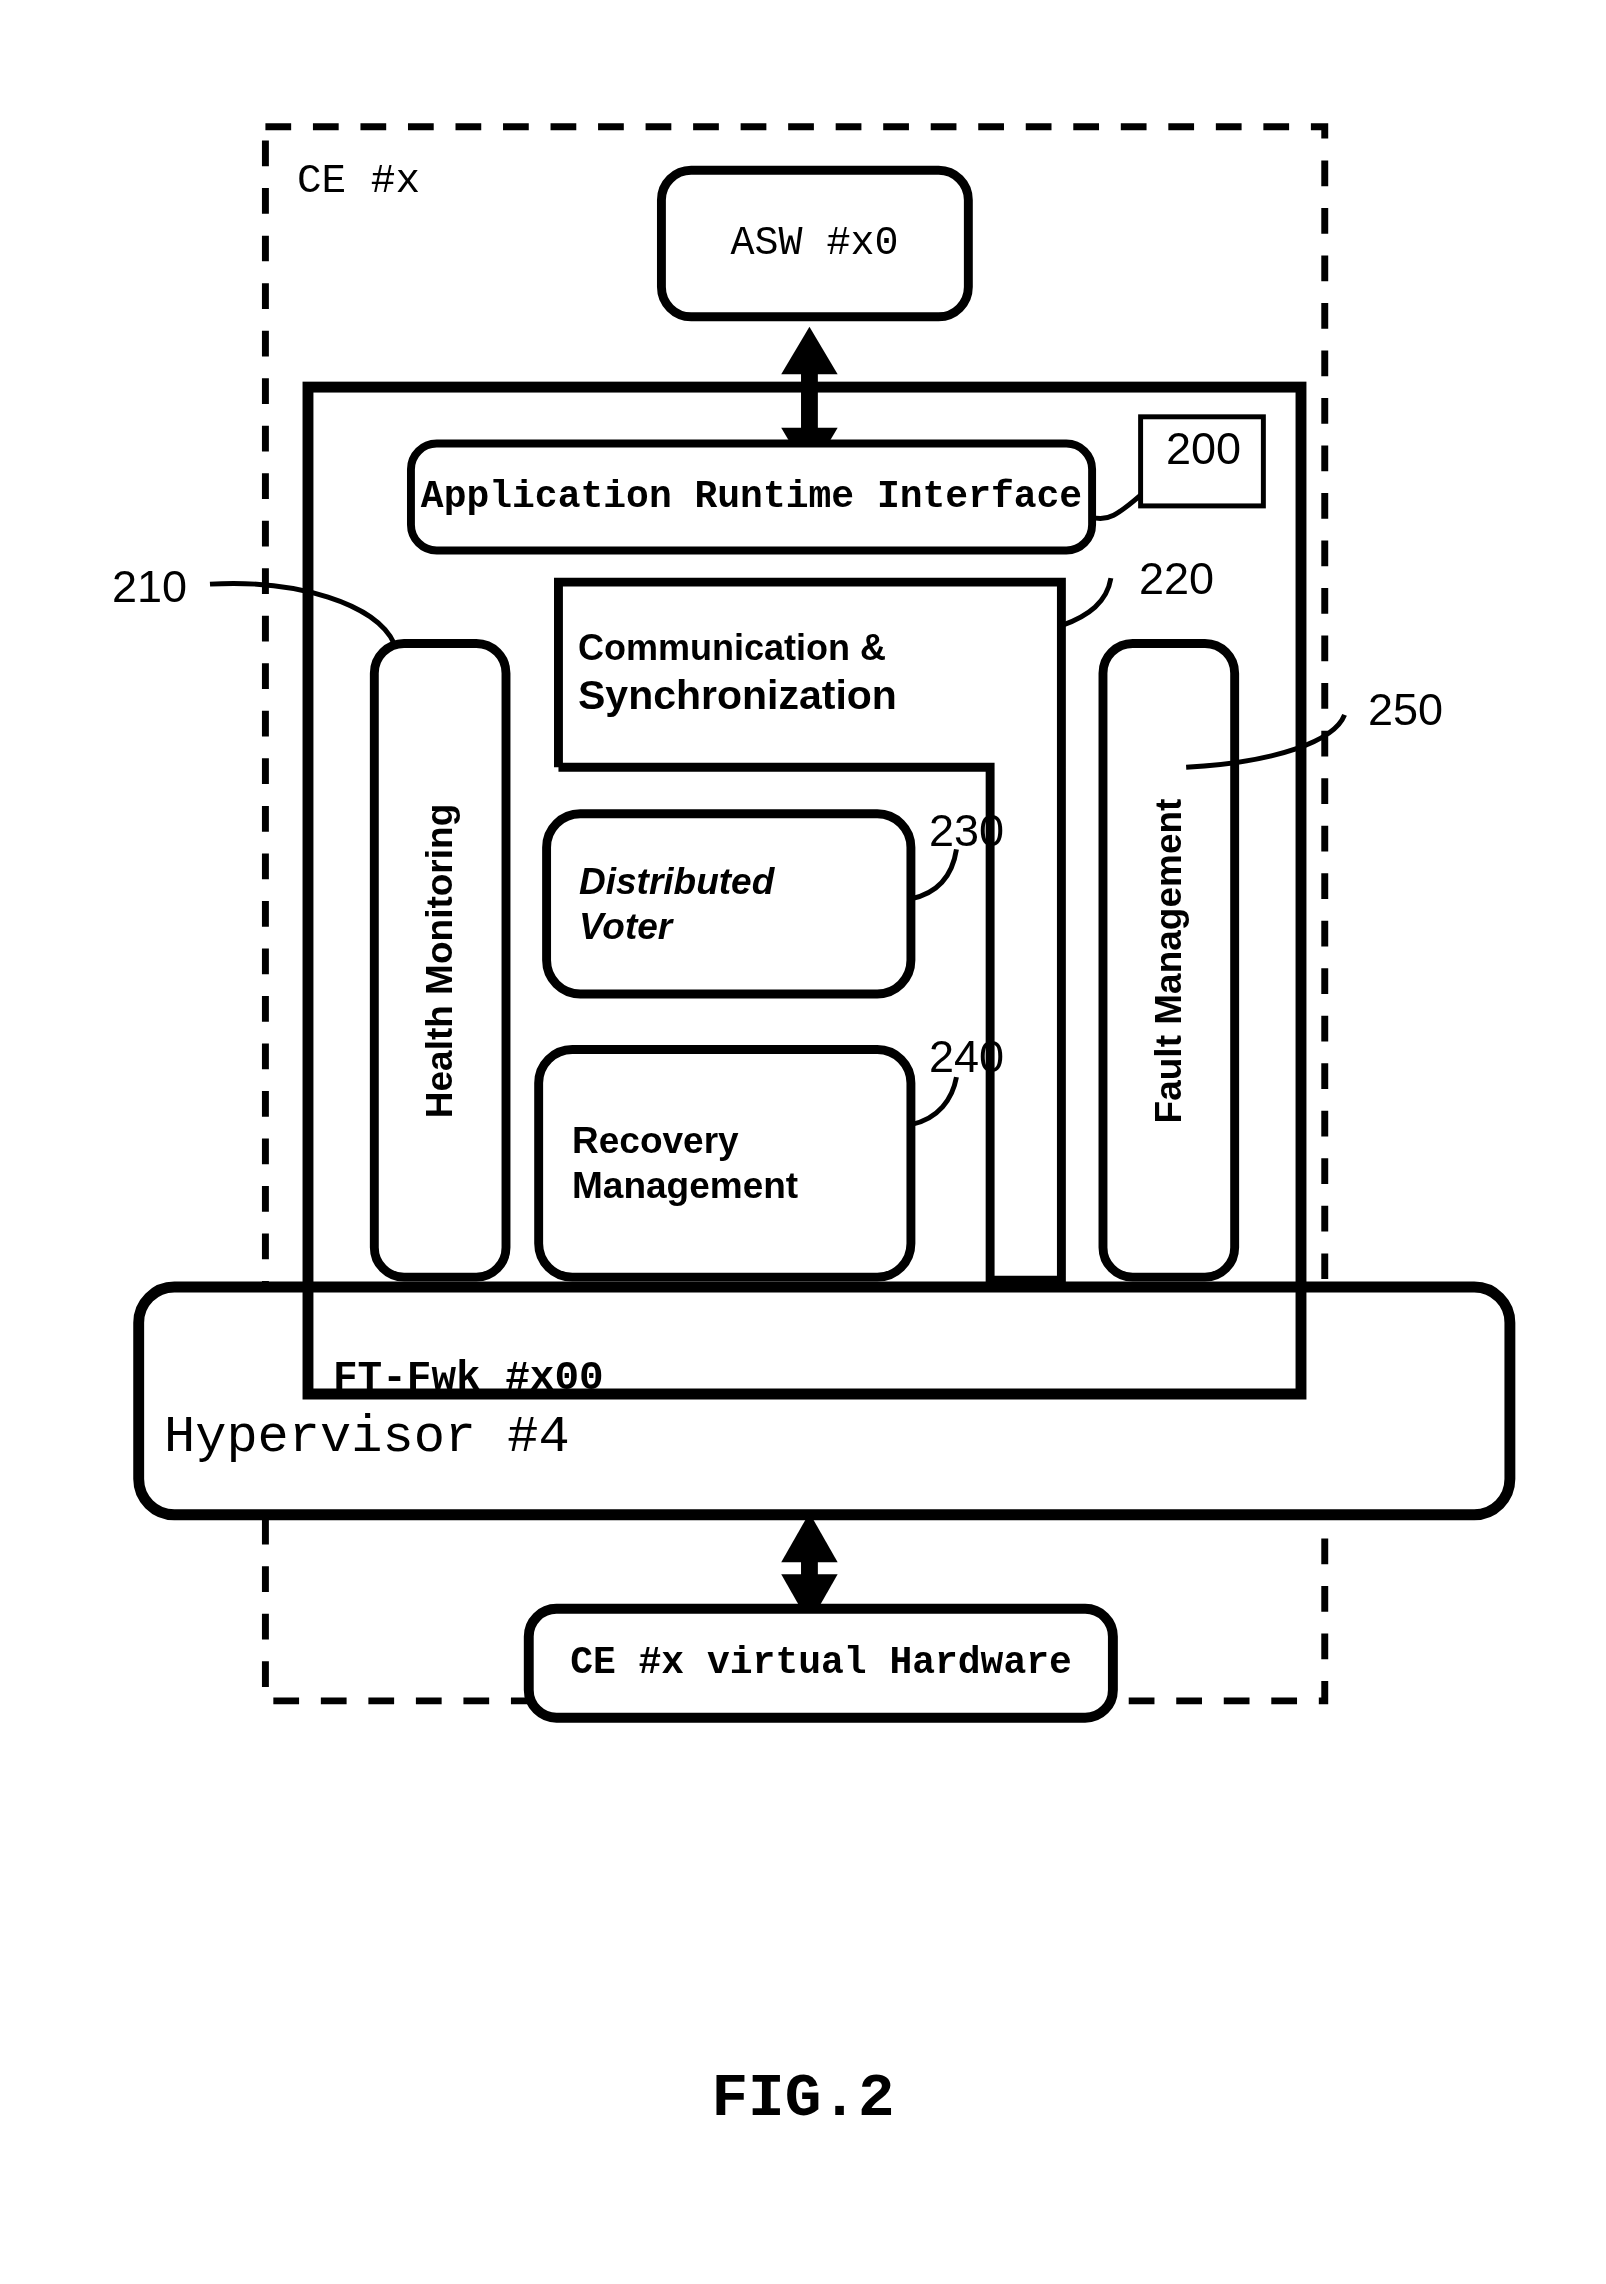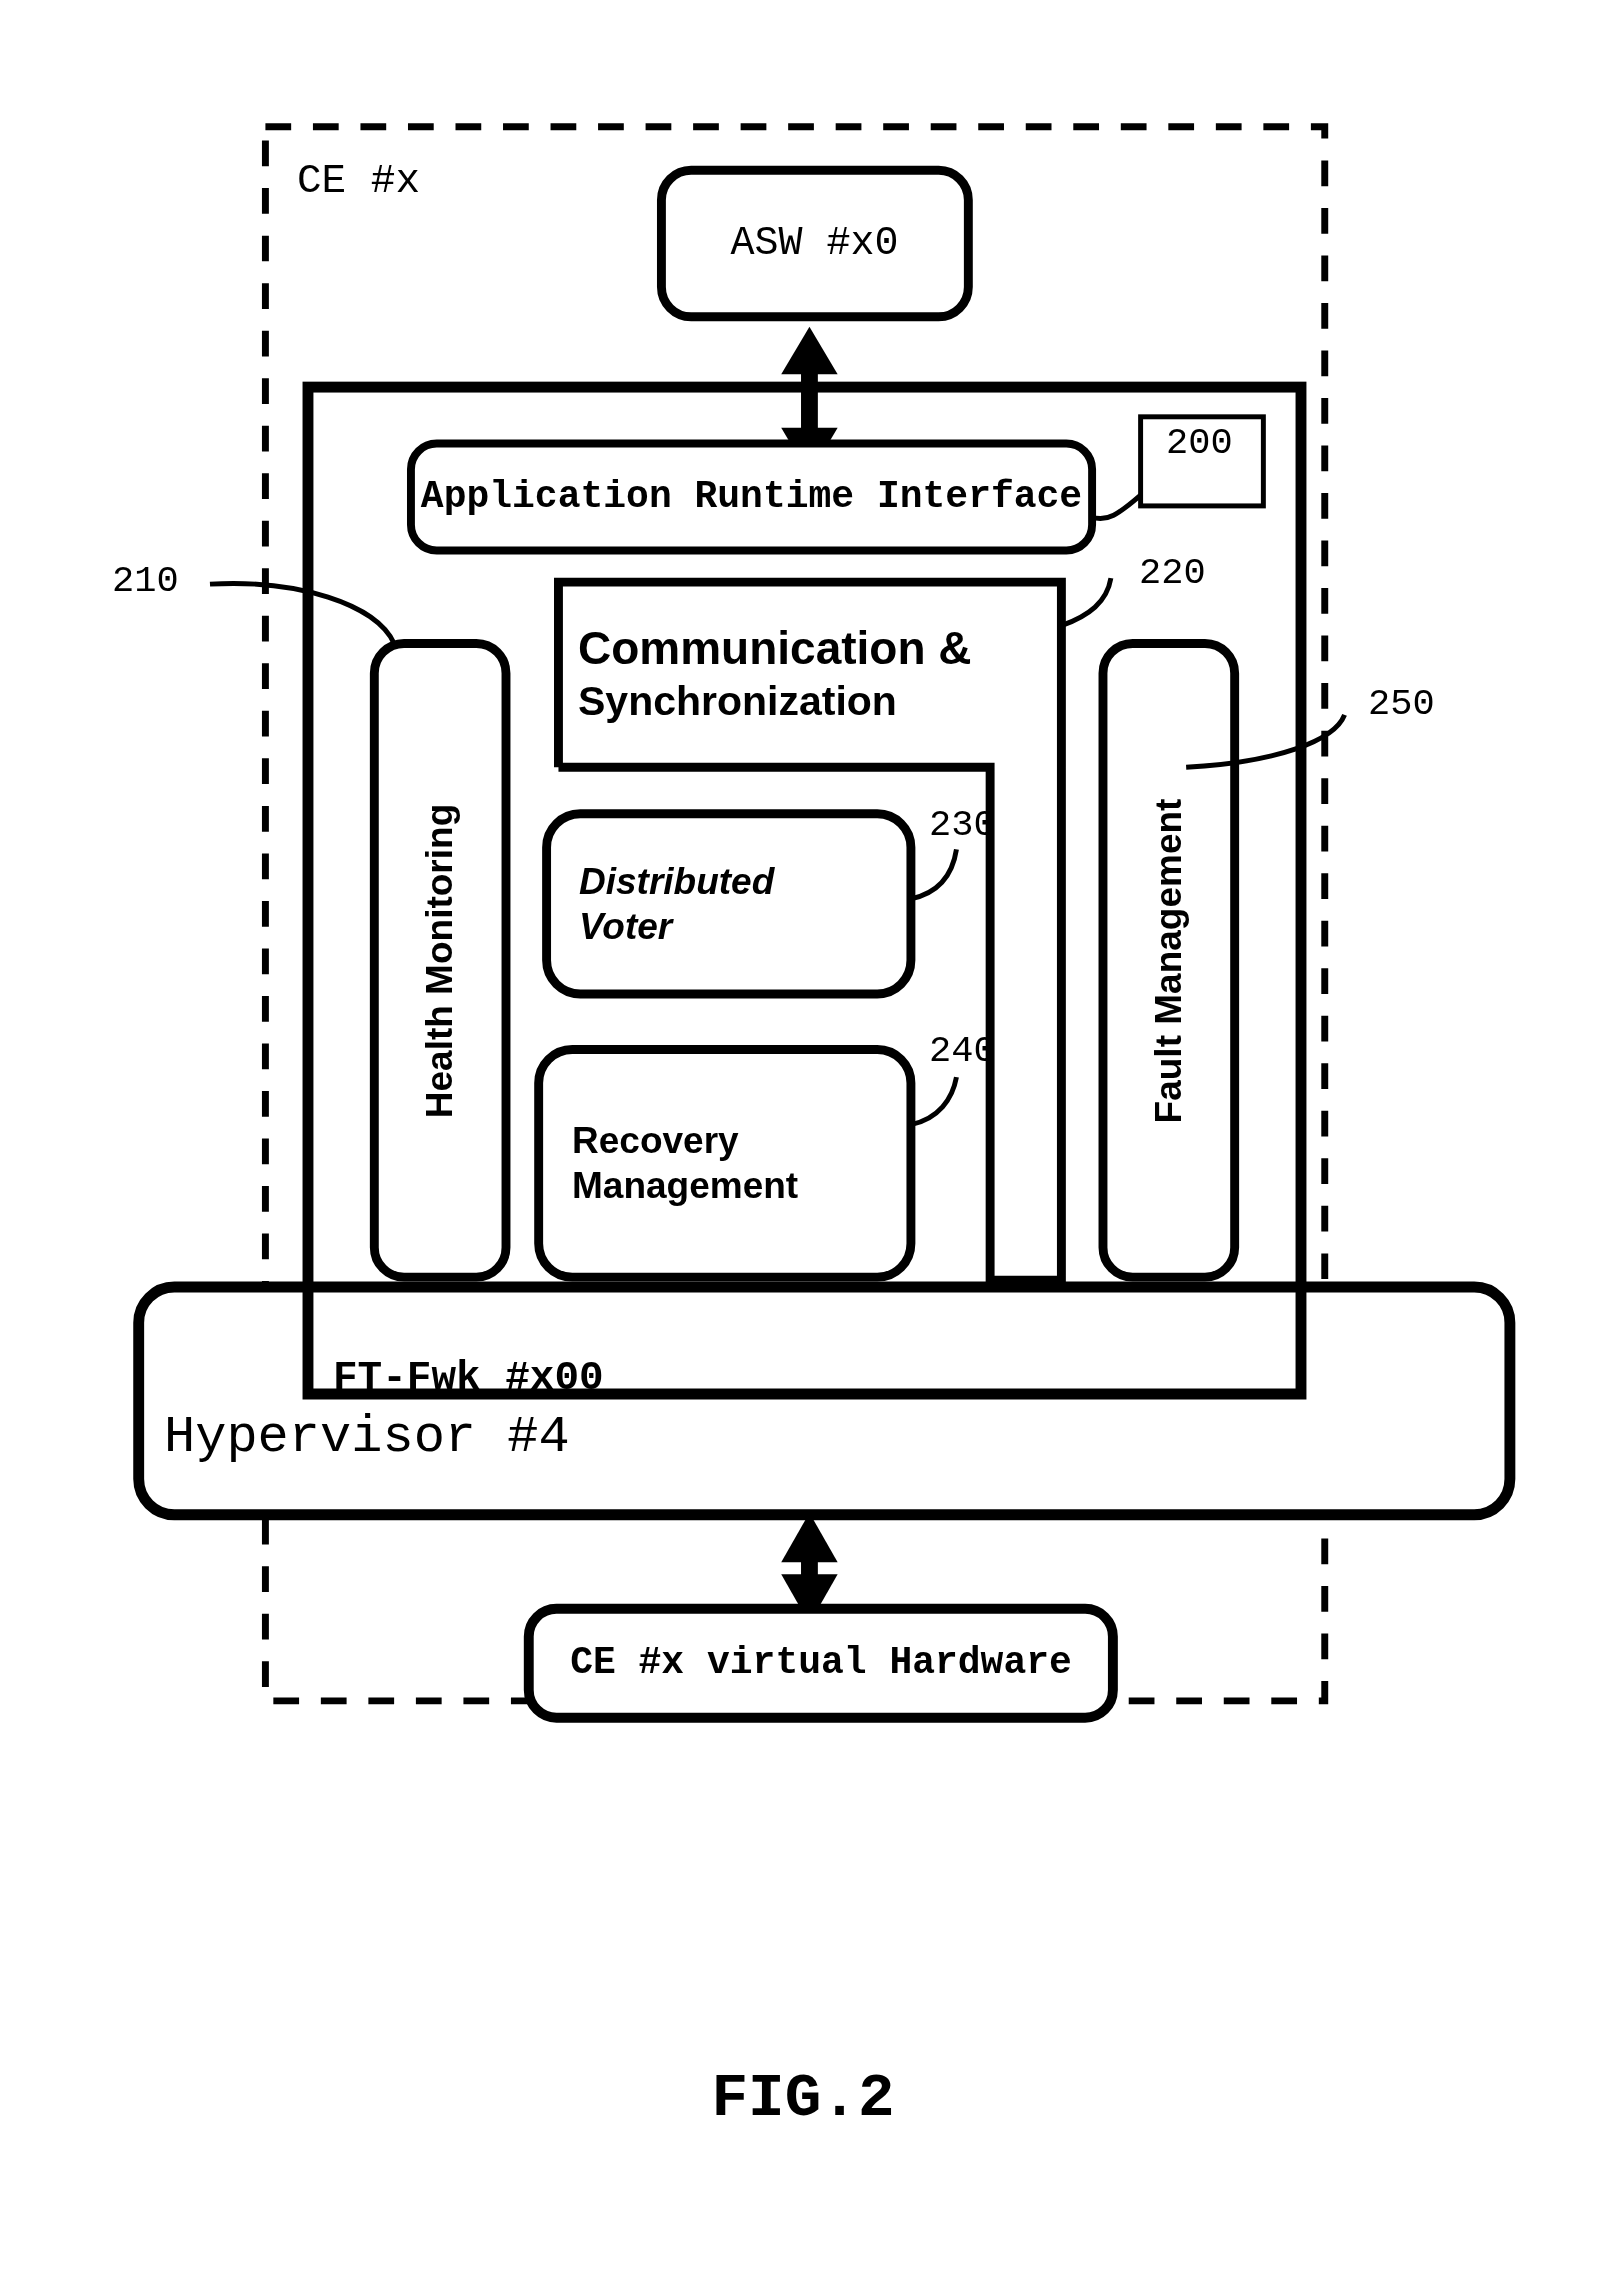--- a/index.html
+++ b/index.html
@@ -48,22 +48,22 @@
     align-items: center;
     justify-content: flex-start;
     text-align: left;
   }
   .vert-text {
     transform: rotate(-90deg);
     transform-origin: center center;
     white-space: pre;
   }
   .ref-num {
-    font-family: Liberation Mono, monospace;
-    font-size: 37px;
+    font-family: Liberation Sans, sans-serif;
+    font-size: 45px;
     color: #000;
   }
 </style>
 </head>
 <body>
 
 <div id="figure">
 
   <svg class="fig-svg" viewBox="0 0 1623 2308" xmlns="http://www.w3.org/2000/svg">
 
@@ -123,21 +123,21 @@
 
   <div class="lbl ctr" style="left:661px; top:170px; width:307px; height:147px; font-size:40px;">ASW #x0</div>
 
   <div class="lbl ctr bold" style="left:411px; top:444px; width:681px; height:107px; font-size:38px;">Application Runtime Interface</div>
 
   <div style="position:absolute; left:374px; top:644px; width:132px; height:634px; display:flex; align-items:center; justify-content:center;">
     <div class="vert-text bold" style="font-size:37px;">Health Monitoring</div>
   </div>
 
   <div style="position:absolute; left:578px; top:594px; width:475px; height:158px; display:flex; flex-direction:column; align-items:flex-start; justify-content:center;">
-    <div class="bold" style="font-size:46px; line-height:1.22;">Communication &amp;</div>
+    <div class="bold" style="font-size:36px; line-height:1.22;">Communication &amp;</div>
     <div class="bold" style="font-size:41px; line-height:1.22;">Synchronization</div>
   </div>
 
   <div style="position:absolute; left:579px; top:814px; width:317px; height:180px; display:flex; flex-direction:column; align-items:flex-start; justify-content:center;font-style:italic;">
     <div class="bold" style="font-size:37px; line-height:1.22;">Distributed</div>
     <div class="bold" style="font-size:37px; line-height:1.22;">Voter</div>
   </div>
 
   <div style="position:absolute; left:572px; top:1049px; width:337px; height:228px; display:flex; flex-direction:column; align-items:flex-start; justify-content:center;">
     <div class="bold" style="font-size:37px; line-height:1.22;">Recovery</div>

